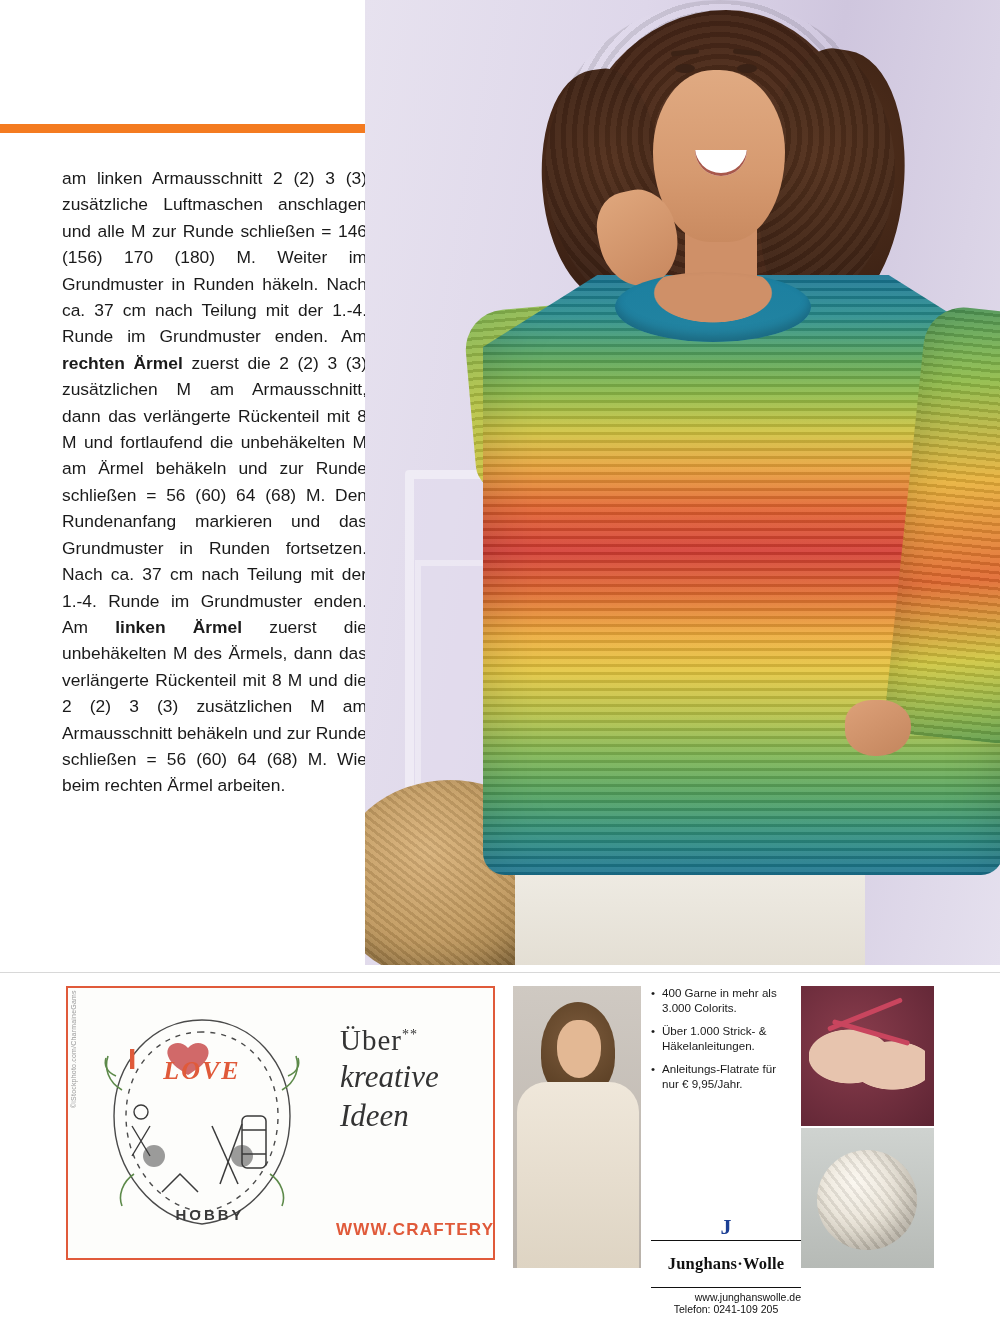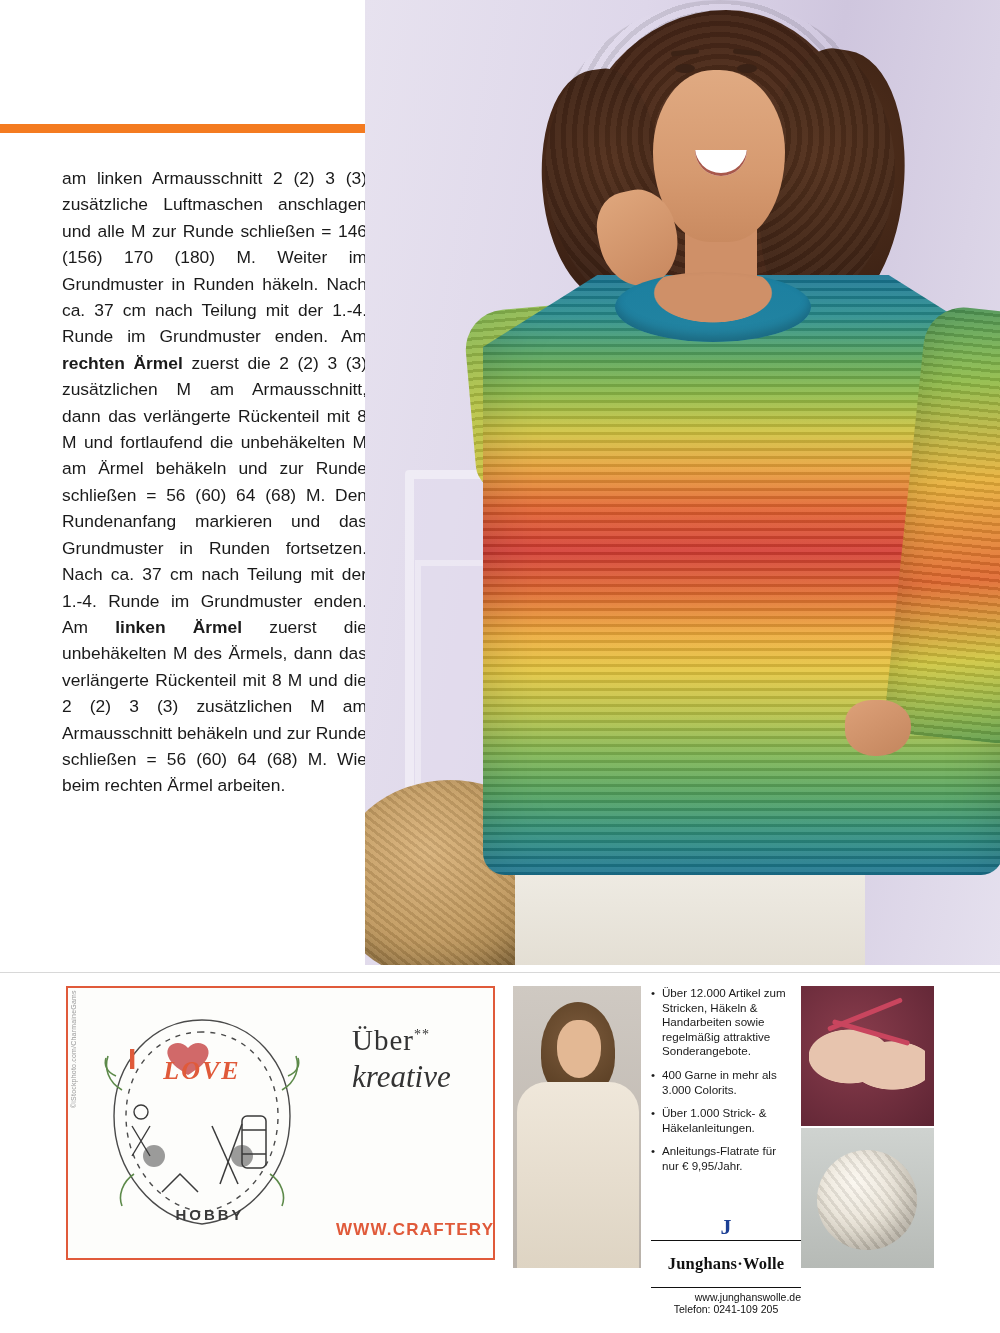--- a/index.html
+++ b/index.html
@@ -227,21 +227,21 @@
   .doodle-hobby{
     position:absolute;left:74px;top:212px;width:120px;text-align:center;
     font-size:15px;letter-spacing:3px;color:#3a3a3a;font-weight:bold;
   }
   .credit{
     position:absolute;left:2px;top:120px;width:120px;
     transform:rotate(-90deg);transform-origin:left top;
     font-size:7px;color:#9a9a9a;letter-spacing:.2px;
   }
   .ueber{
-    position:absolute;left:284px;top:36px;width:150px;
+    position:absolute;left:272px;top:36px;width:150px;
     font-family:"Liberation Serif",serif;color:#333;
   }
   .ueber .l1{font-size:29px;letter-spacing:1px;}
   .ueber .l2{font-size:55px;font-weight:bold;line-height:54px;letter-spacing:-1px;}
   .ueber .l3{font-size:31px;font-style:italic;line-height:40px;}
   .ueber .l4{font-size:31px;font-style:italic;line-height:38px;}
   .ueber .stars{font-size:14px;vertical-align:super;}
   .crafty-url{
     position:absolute;left:268px;top:232px;font-size:17px;font-weight:bold;
     color:#e05a3a;letter-spacing:1.2px;font-family:"Liberation Sans",sans-serif;
@@ -399,35 +399,35 @@
         <div class="doodle-hobby">HOBBY</div>
       </div>
 
       <div class="credit">©iStockphoto.com/CharmaineGams</div>
 
       <div class="ueber">
         <div class="l1">
           <span>Über</span><span class="stars">**</span>
         </div>
         <div class="l3">kreative</div>
+        <div class="l4">Ideen</div>
       </div>
 
       <div class="crafty-url">WWW.CRAFTERY.DE</div>
     </div>
 
     <div class="ad-right">
       <div class="jw-photo">
         <div class="w-hair"></div>
         <div class="w-face"></div>
         <div class="w-sweater"></div>
       </div>
 
       <div class="jw-text">
         <ul>
-          <li>Über 12.000 Artikel zum Stricken, Häkeln &amp; Handarbeiten sowie regelmäßig attraktive Sonderangebote.</li>
           <li>400 Garne in mehr als 3.000 Colorits.</li>
           <li>Über 1.000 Strick- &amp; Häkelanleitungen.</li>
           <li>Anleitungs-Flatrate für nur € 9,95/Jahr.</li>
         </ul>
       </div>
 
       <div class="jw-logo">
         <div class="jw-j">J</div>
         <div class="jw-name">Junghans·Wolle</div>
         <div class="jw-url">www.junghanswolle.de</div>

